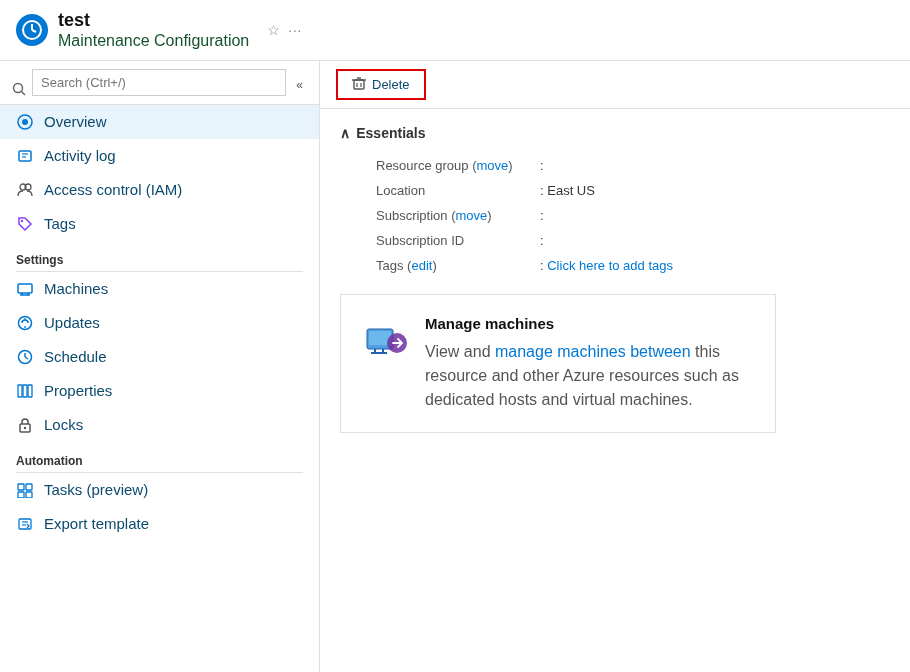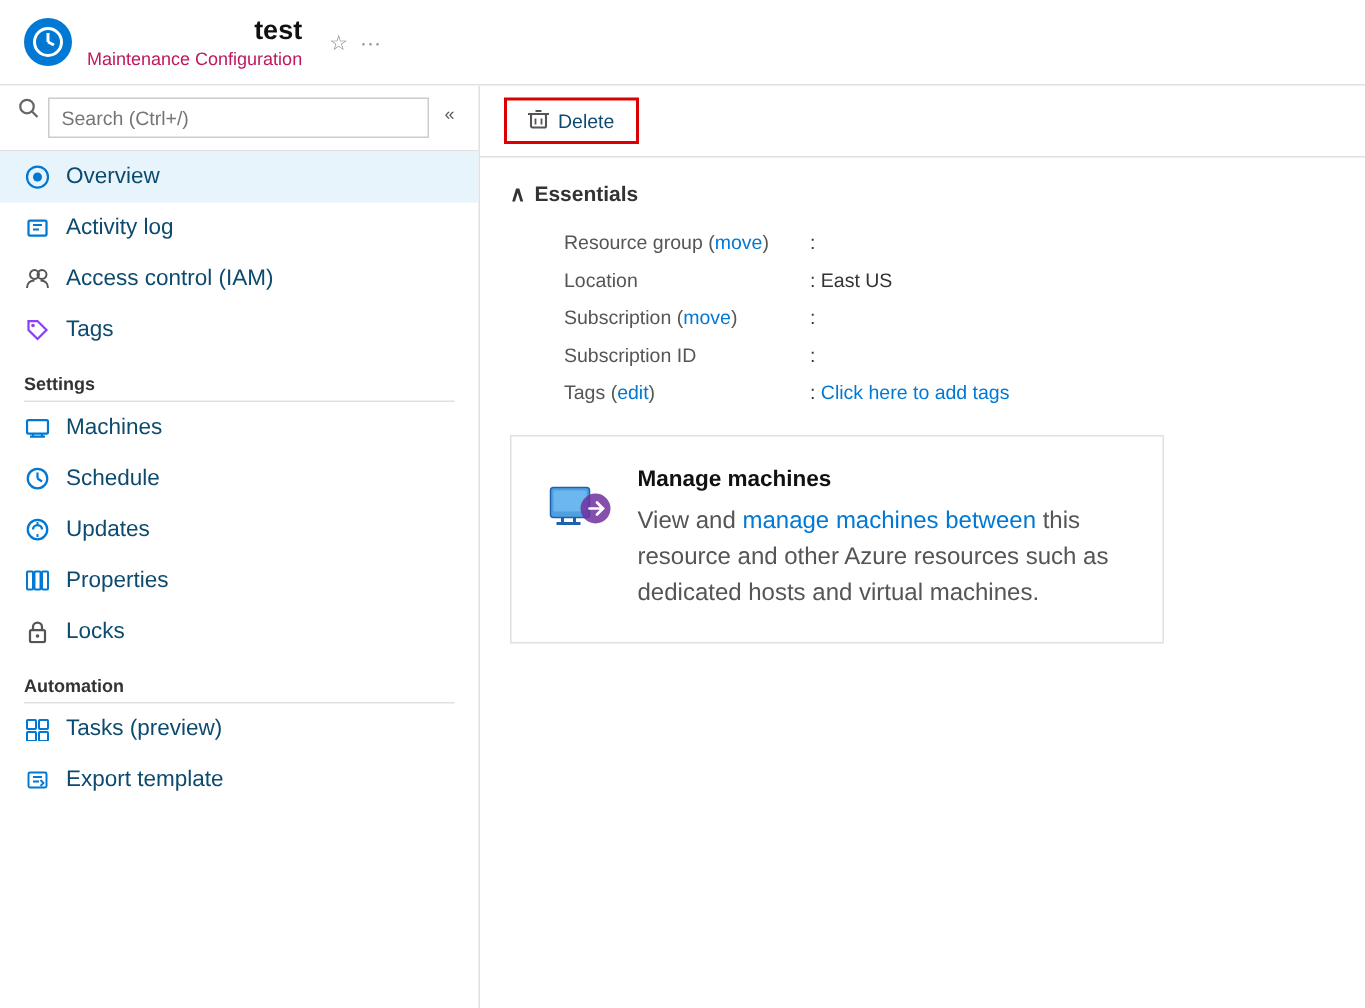--- a/index.html
+++ b/index.html
@@ -15,23 +15,23 @@
       gap: 10px;
     }
     .header-icon {
       width: 32px; height: 32px;
       background: #0078d4;
       border-radius: 50%;
       display: flex; align-items: center; justify-content: center;
       color: white; font-size: 14px;
       flex-shrink: 0;
     }
-    .header-text { display: flex; flex-direction: column; align-items: flex-end; }
+    .header-text { display: flex; flex-direction: column; }
     .header-title { font-size: 18px; font-weight: 600; color: #111; line-height: 1.2; }
-    .header-subtitle { font-size: 12px; color: #be185d; }
+    .header-subtitle { font-size: 16px; color: #14532d; }
     .header-actions { display: flex; align-items: center; gap: 8px; margin-left: 8px; }
     .star-icon { color: #888; cursor: pointer; font-size: 14px; }
     .more-icon { color: #888; cursor: pointer; font-size: 14px; }
 
     
     .main-layout {
       display: flex;
       flex: 1;
       overflow: hidden;
     }
@@ -39,21 +39,21 @@
     
     .sidebar {
       width: 320px;
       border-right: 1px solid #e0e0e0;
       background: #fff;
       overflow-y: auto;
       flex-shrink: 0;
     }
     .search-bar {
       display: flex;
-      align-items: flex-start;
+      align-items: flex-end;
       padding: 8px 12px;
       border-bottom: 1px solid #e0e0e0;
       gap: 6px;
     }
     .search-input {
       flex: 1;
       border: 1px solid #ccc;
       padding: 5px 8px;
       font-size: 13px;
       color: #666;
@@ -291,39 +291,39 @@
           <rect x="1" y="3" width="14" height="9" rx="1" stroke="#0078d4" stroke-width="1.5" fill="none"></rect>
           <line x1="5" y1="12" x2="5" y2="14" stroke="#0078d4" stroke-width="1.5"></line>
           <line x1="11" y1="12" x2="11" y2="14" stroke="#0078d4" stroke-width="1.5"></line>
           <line x1="3" y1="14" x2="13" y2="14" stroke="#0078d4" stroke-width="1.5"></line>
         </svg>
       </div>
       <span>Machines</span>
     </div>
 
     <div class="nav-item">
+      <div class="nav-icon icon-updates">
+        <svg width="16" height="16" viewBox="0 0 16 16" fill="none">
+          <circle cx="8" cy="8" r="6.5" stroke="#0078d4" stroke-width="1.5" fill="none"></circle>
+          <path d="M5 8a3 3 0 0 1 6 0" stroke="#0078d4" stroke-width="1.5" fill="none"></path>
+          <path d="M8 5V3M8 13v-2" stroke="#0078d4" stroke-width="1.3"></path>
+        </svg>
+      </div>
+      <span>Updates</span>
+    </div>
+
+    <div class="nav-item">
       <div class="nav-icon icon-schedule">
         <svg width="16" height="16" viewBox="0 0 16 16" fill="none">
           <circle cx="8" cy="8" r="6.5" stroke="#0078d4" stroke-width="1.5" fill="none"></circle>
           <line x1="8" y1="4" x2="8" y2="8" stroke="#0078d4" stroke-width="1.5"></line>
           <line x1="8" y1="8" x2="11" y2="10" stroke="#0078d4" stroke-width="1.5"></line>
         </svg>
       </div>
       <span>Schedule</span>
-    </div>
-
-    <div class="nav-item">
-      <div class="nav-icon icon-updates">
-        <svg width="16" height="16" viewBox="0 0 16 16" fill="none">
-          <circle cx="8" cy="8" r="6.5" stroke="#0078d4" stroke-width="1.5" fill="none"></circle>
-          <path d="M5 8a3 3 0 0 1 6 0" stroke="#0078d4" stroke-width="1.5" fill="none"></path>
-          <path d="M8 5V3M8 13v-2" stroke="#0078d4" stroke-width="1.3"></path>
-        </svg>
-      </div>
-      <span>Updates</span>
     </div>
 
     <div class="nav-item">
       <div class="nav-icon icon-properties">
         <svg width="16" height="16" viewBox="0 0 16 16" fill="none">
           <rect x="1" y="2" width="4" height="12" rx="0.5" stroke="#0078d4" stroke-width="1.3" fill="none"></rect>
           <rect x="6" y="2" width="4" height="12" rx="0.5" stroke="#0078d4" stroke-width="1.3" fill="none"></rect>
           <rect x="11" y="2" width="4" height="12" rx="0.5" stroke="#0078d4" stroke-width="1.3" fill="none"></rect>
         </svg>
       </div>

